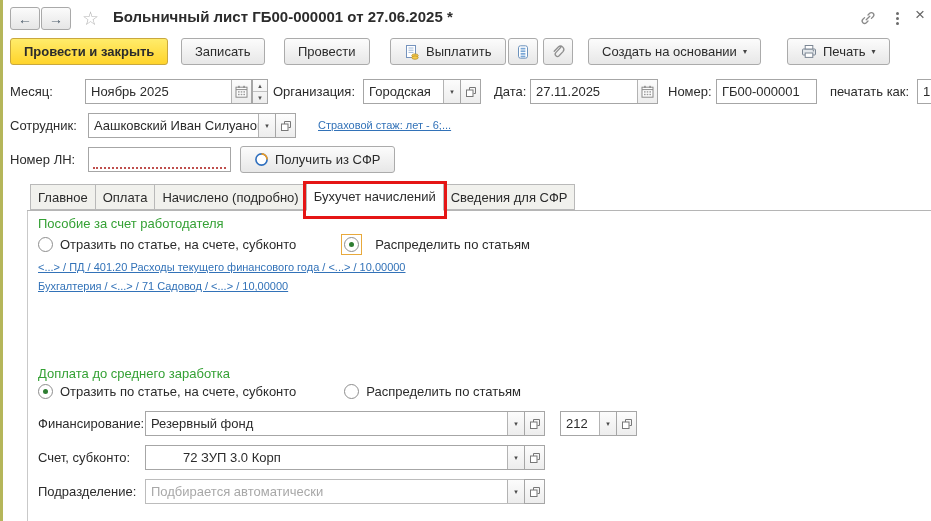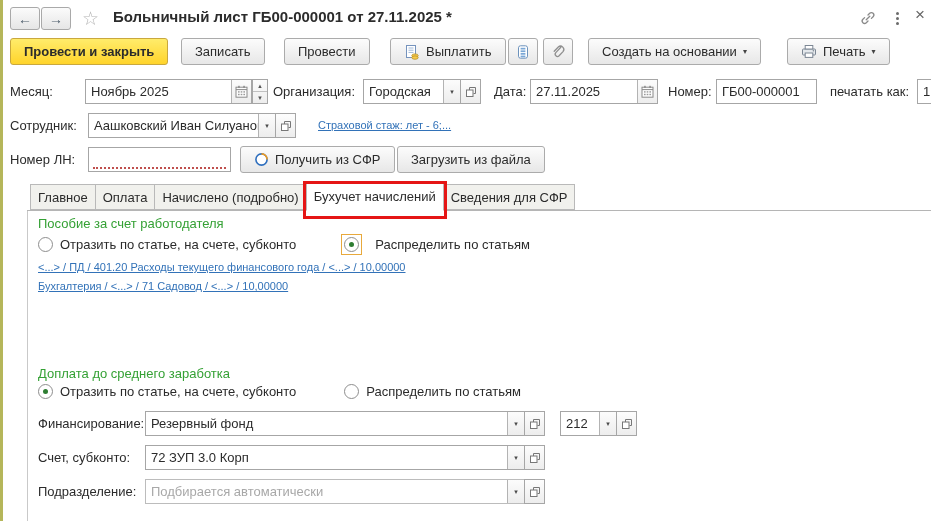--- a/index.html
+++ b/index.html
@@ -77,21 +77,21 @@
 <div class="app">
   <div class="left-strip"></div>
 
   <div class="navbtn btn-back">
       <span>←</span>
     </div>
   <div class="navbtn btn-fwd">
       <span>→</span>
     </div>
   <div class="star">☆</div>
-  <div class="wtitle">Больничный лист ГБ00-000001 от 27.11.2025 *</div>
+  <div class="wtitle">Больничный лист ГБ00-000001 от 27.06.2025 *</div>
   <div class="chain-ico">
     <svg width="16" height="16" viewBox="0 0 16 16">
         <path d="M6.2 9.8 L9.8 6.2 M4.6 7.6 l-1.7 1.7 a2.4 2.4 0 0 0 3.4 3.4 l1.7-1.7 M11.4 8.4 l1.7-1.7 a2.4 2.4 0 0 0-3.4-3.4 L8 5" stroke="#8a8a8a" stroke-width="1.3" fill="none" stroke-linecap="round"></path>
       </svg>
   </div>
   <div class="kebab">
       <i></i>
       <i></i>
       <i></i>
     </div>
@@ -234,23 +234,20 @@
   </div>
   <div class="btn" style="left:240px; top:146px;">
     <span>
       <svg width="15" height="15" viewBox="0 0 15 15">
           <circle cx="7.5" cy="7.5" r="5.6" fill="#fff" stroke="#2f6fbe" stroke-width="1.6"></circle>
           <path d="M7.5 1.9 a5.6 5.6 0 0 1 5.6 5.6" fill="none" stroke="#f19b1e" stroke-width="1.6"></path>
         </svg>
     </span>
     <span>Получить из СФР</span>
   </div>
-  <div class="btn" style="left:397px; top:146px;">
-    <span>Загрузить из файла</span>
-  </div>
 
   <div class="tabs">
     <div class="tab">
         <span>Главное</span>
       </div>
     <div class="tab">
         <span>Оплата</span>
       </div>
     <div class="tab">
         <span>Начислено (подробно)</span>
@@ -311,21 +308,21 @@
     <div class="db">▾</div>
   </div>
   <div class="openb" style="left:616px; top:411px;">
     <svg width="12" height="12" viewBox="0 0 12 12">
         <rect x="1.5" y="4" width="6.5" height="6.5" fill="#fff" stroke="#777"></rect>
         <path d="M4.5 4 V1.5 H10.5 V7.5 H8.5" fill="none" stroke="#777"></path>
       </svg>
   </div>
 
   <div class="lbl" style="left:38px; top:445px;">Счет, субконто:</div>
-  <div class="fld" style="left:145px; top:445px; width:380px;">
+  <div class="fld" style="left:145px; top:445px; width:380px;padding-left:32px;">
     <div class="t">72 ЗУП 3.0 Корп</div>
     <div class="db">▾</div>
   </div>
   <div class="openb" style="left:524px; top:445px;">
     <svg width="12" height="12" viewBox="0 0 12 12">
         <rect x="1.5" y="4" width="6.5" height="6.5" fill="#fff" stroke="#777"></rect>
         <path d="M4.5 4 V1.5 H10.5 V7.5 H8.5" fill="none" stroke="#777"></path>
       </svg>
   </div>
 

